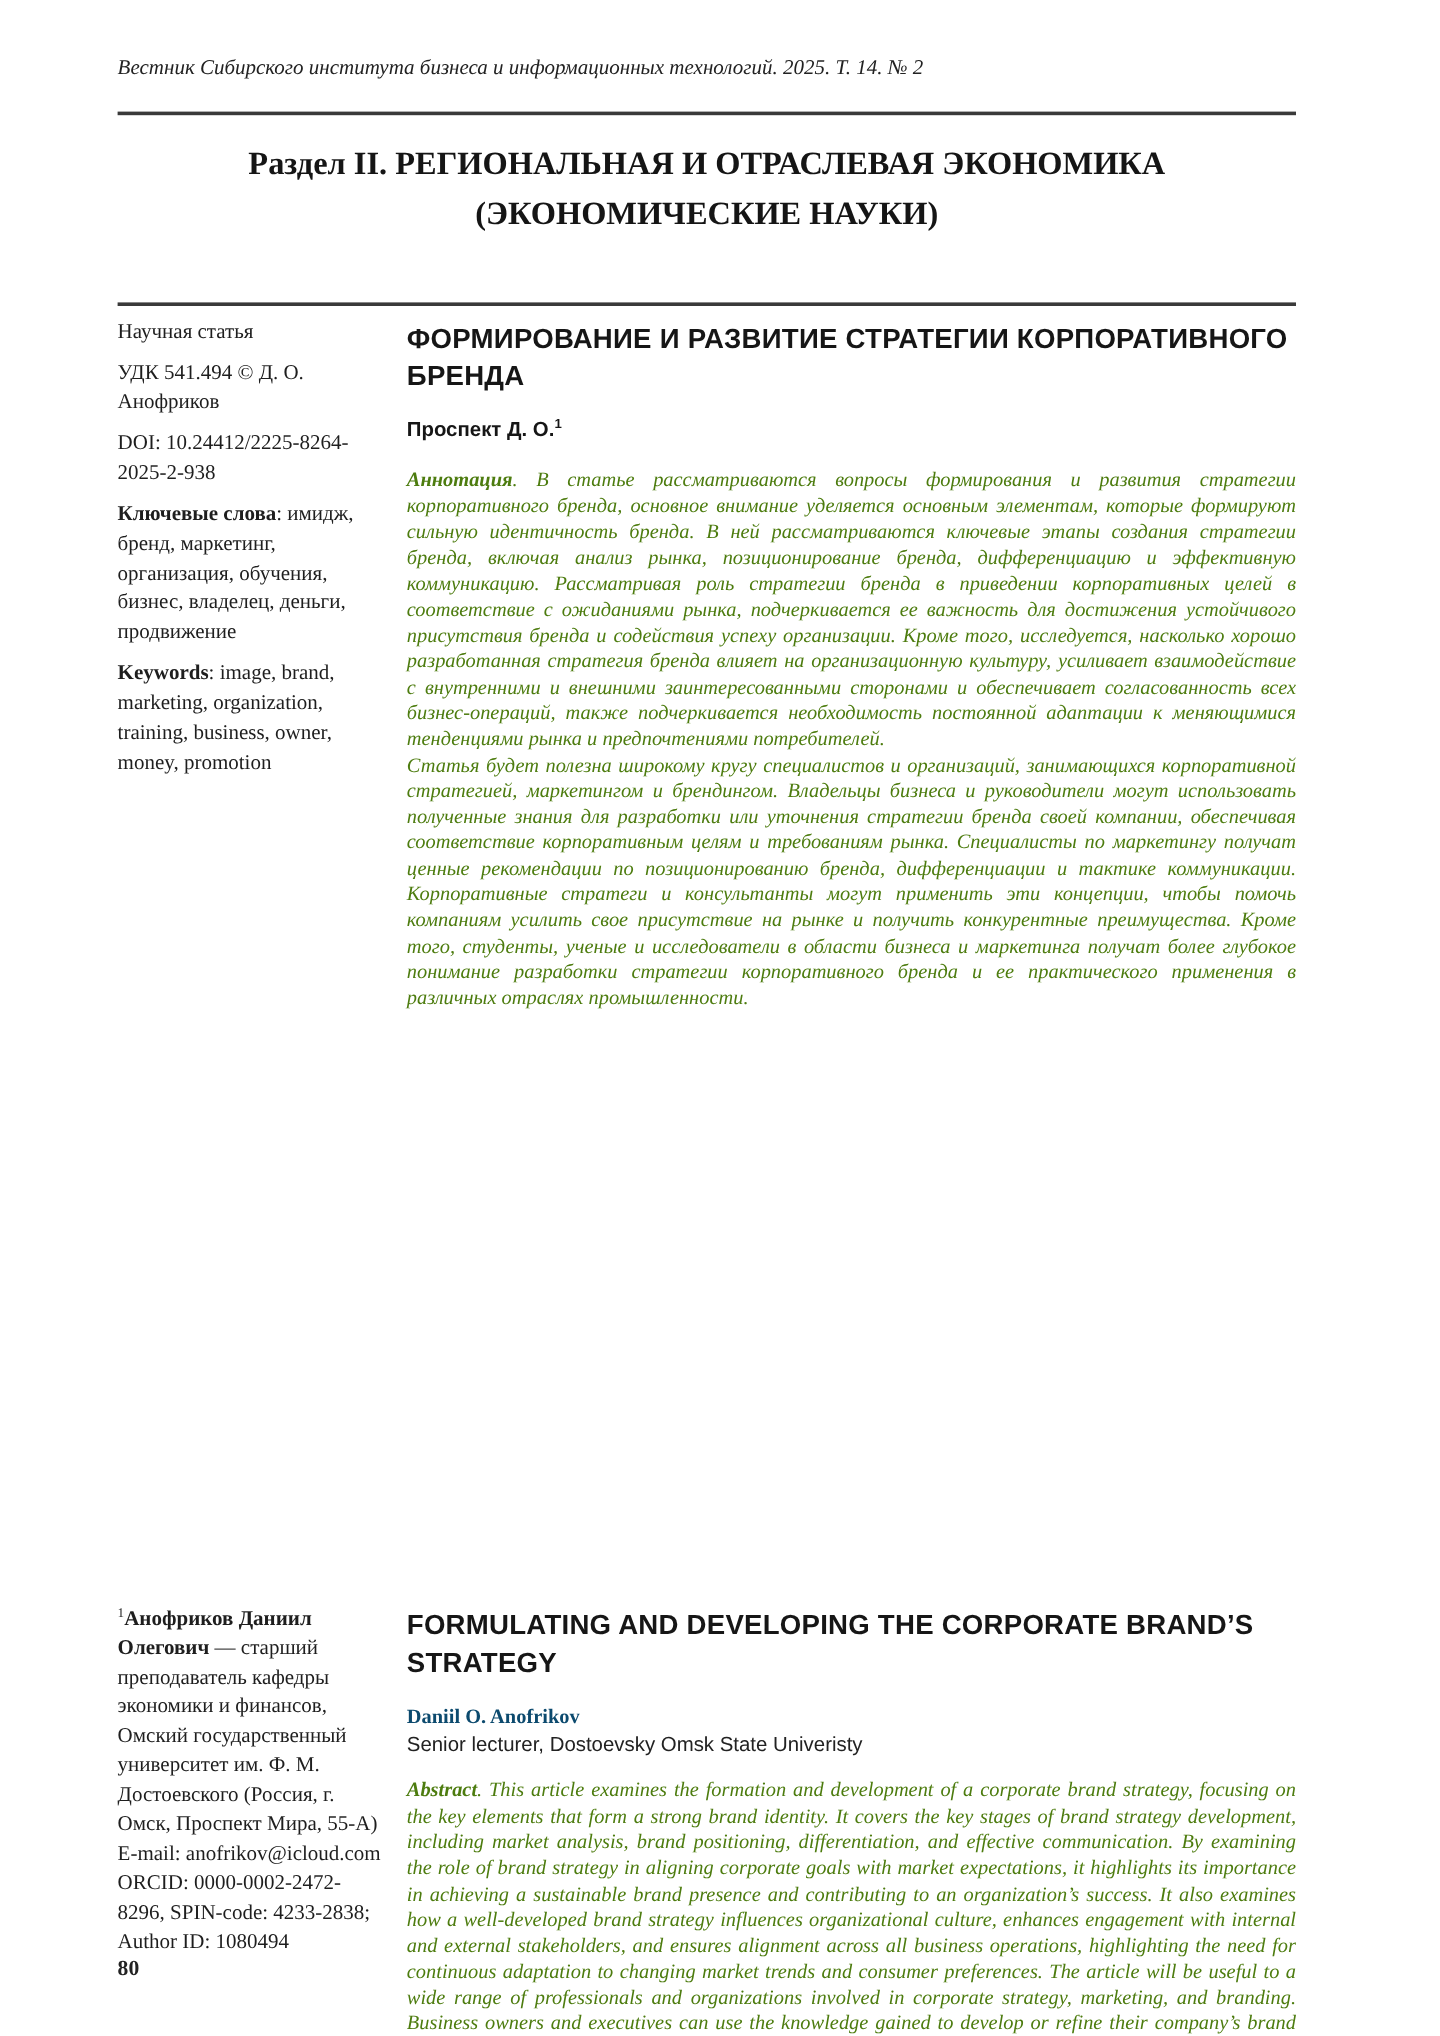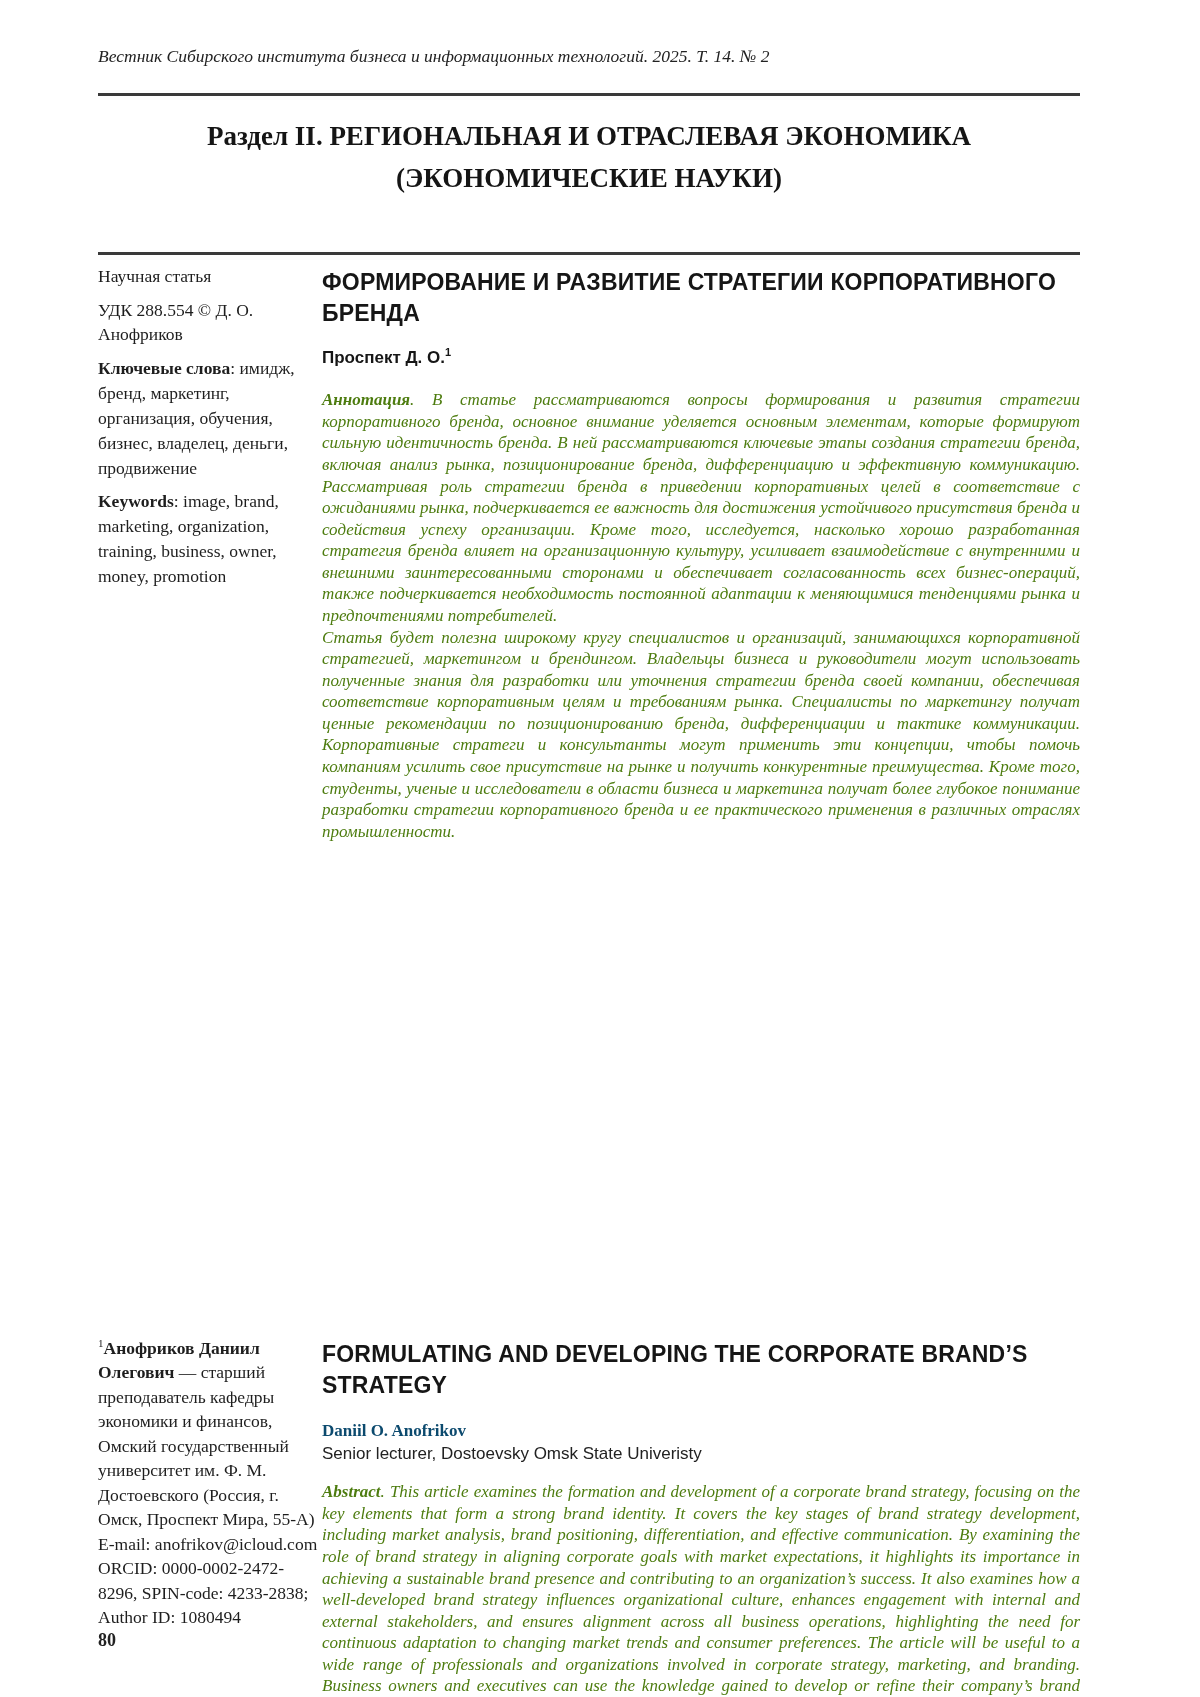--- a/index.html
+++ b/index.html
@@ -38,21 +38,21 @@
     text-align: center;
     font-weight: bold;
     font-size: 27px;
     line-height: 1.55;
     color: #151515;
   }
   .rule-columns { margin-top: 52px; }
 
   .row {
     display: flex;
-    gap: 2px;
+    gap: 19px;
     align-items: stretch;
   }
   .row-1 {
     margin-top: 9px;
     min-height: 820px;
     align-items: flex-start;
   }
   .col-left {
     width: 222px;
     flex: 0 0 222px;
@@ -142,21 +142,22 @@
   <div class="section-heading">
     <div>Раздел II. РЕГИОНАЛЬНАЯ И ОТРАСЛЕВАЯ ЭКОНОМИКА</div>
     <div>(ЭКОНОМИЧЕСКИЕ НАУКИ)</div>
   </div>
 
   <hr class="rule rule-columns">
 
   <div class="row row-1">
     <div class="col-left">
       <p>Научная статья</p>
-      <p>УДК 288.554 © Д. О. Анофриков</p>
+      <p>УДК 541.494 © Д. О. Анофриков</p>
+      <p>DOI: 10.24412/2225-8264-2025-2-938</p>
       <p><b>Ключевые слова</b><span>: имидж, бренд, маркетинг, организация, обучения, бизнес, владелец, деньги, продвижение</span></p>
       <p><b>Keywords</b><span>: image, brand, marketing, organization, training, business, owner, money, promotion</span></p>
     </div>
 
     <div class="col-right">
       <h1 class="title-ru">ФОРМИРОВАНИЕ И РАЗВИТИЕ СТРАТЕГИИ КОРПОРАТИВНОГО БРЕНДА</h1>
       <div class="author-ru"><span>Проспект Д. О.</span><sup>1</sup></div>
       <div class="abstract">
         <p><b class="lead">Аннотация</b><span>. В статье рассматриваются вопросы формирования и развития стратегии корпоративного бренда, основное внимание уделяется основным элементам, которые формируют сильную идентичность бренда. В ней рассматриваются ключевые этапы создания стратегии бренда, включая анализ рынка, позиционирование бренда, дифференциацию и эффективную коммуникацию. Рассматривая роль стратегии бренда в приведении корпоративных целей в соответствие с ожиданиями рынка, подчеркивается ее важность для достижения устойчивого присутствия бренда и содействия успеху организации. Кроме того, исследуется, насколько хорошо разработанная стратегия бренда влияет на организационную культуру, усиливает взаимодействие с внутренними и внешними заинтересованными сторонами и обеспечивает согласованность всех бизнес-операций, также подчеркивается необходимость постоянной адаптации к меняющимися тенденциями рынка и предпочтениями потребителей.</span></p>
         <p>Статья будет полезна широкому кругу специалистов и организаций, занимающихся корпоративной стратегией, маркетингом и брендингом. Владельцы бизнеса и руководители могут использовать полученные знания для разработки или уточнения стратегии бренда своей компании, обеспечивая соответствие корпоративным целям и требованиям рынка. Специалисты по маркетингу получат ценные рекомендации по позиционированию бренда, дифференциации и тактике коммуникации. Корпоративные стратеги и консультанты могут применить эти концепции, чтобы помочь компаниям усилить свое присутствие на рынке и получить конкурентные преимущества. Кроме того, студенты, ученые и исследователи в области бизнеса и маркетинга получат более глубокое понимание разработки стратегии корпоративного бренда и ее практического применения в различных отраслях промышленности.</p>

